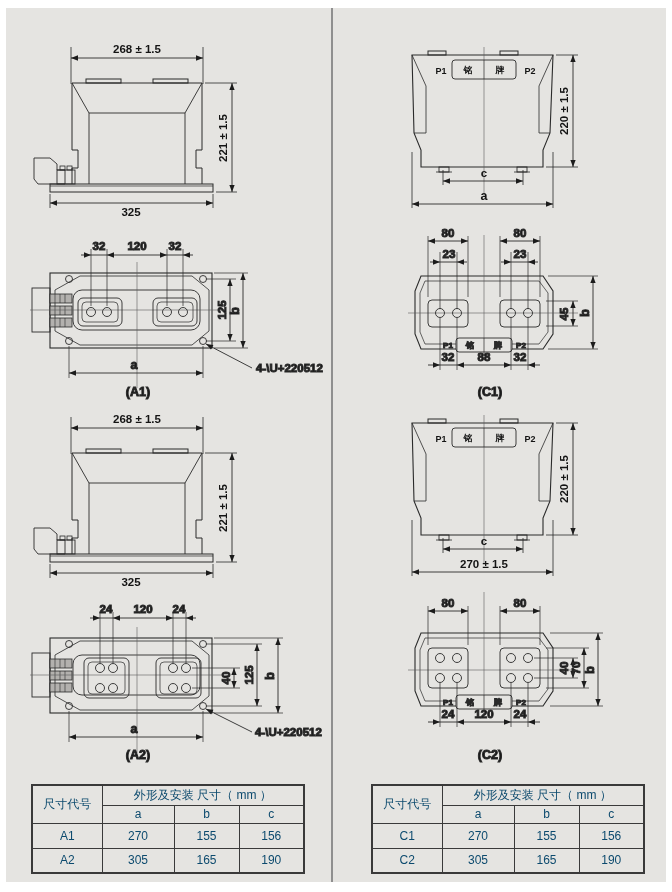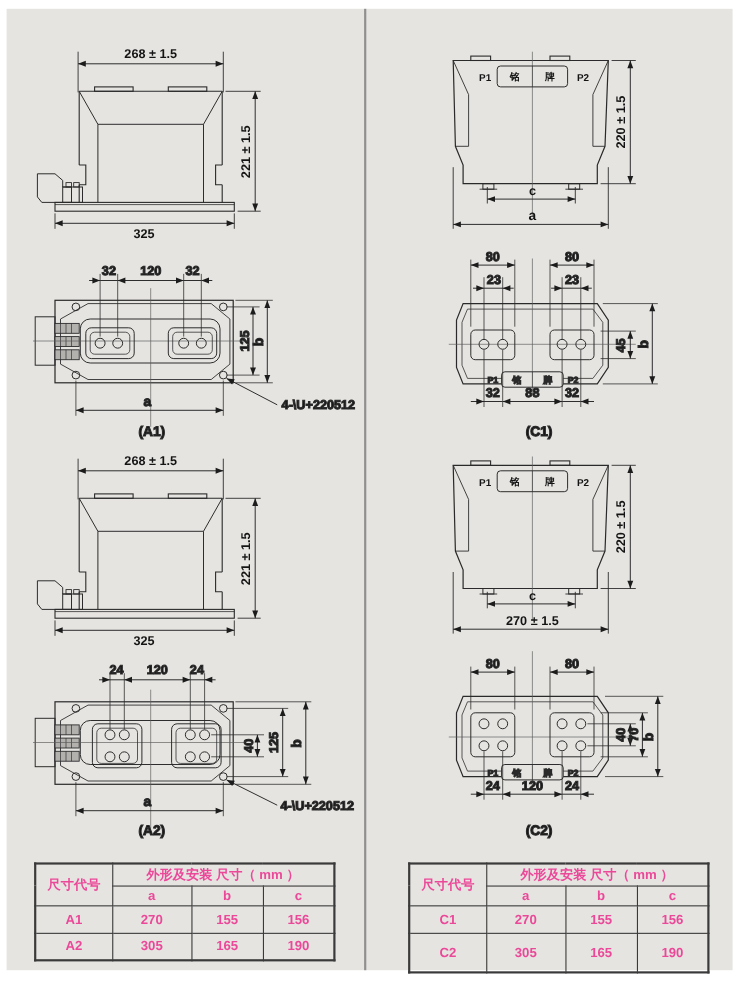--- a/index.html
+++ b/index.html
@@ -3,21 +3,21 @@
 <meta charset="utf-8">
 <style>
   html,body{margin:0;padding:0;background:#ffffff;}
   body{width:672px;height:892px;position:relative;font-family:"Liberation Sans","DejaVu Sans",sans-serif;}
   .panel{position:absolute;left:6px;top:8px;width:660px;height:874px;background:#e5e4e1;}
   .divider{position:absolute;left:331px;top:8px;width:2px;height:874px;background:#8f8f8f;}
   svg{position:absolute;left:0;top:0;}
   svg text{font-family:"Liberation Sans","DejaVu Sans",sans-serif;font-weight:bold;fill:#141414;}
   .t11{font-size:11.5px;} .t12{font-size:12.5px;} .t9{font-size:9px;} .t8{font-size:8px;}
   table.dims{position:absolute;border-collapse:collapse;table-layout:fixed;background:transparent;
-    border:2px solid #3a3a3a;font-size:12px;font-weight:bold;color:#ec4899;}
+    border:2px solid #3a3a3a;font-size:12px;font-weight:normal;color:#0c4a6e;}
   table.dims td{border:1.3px solid #3a3a3a;text-align:center;vertical-align:middle;padding:0;}
 </style>
 </head>
 <body>
 
 <div class="panel"></div>
 <div class="divider"></div>
 
 <svg width="672" height="892" viewBox="0 0 672 892">
   <defs>
@@ -338,20 +338,20 @@
     <td>a</td>
     <td>b</td>
     <td>c</td>
   </tr>
   <tr style="height:25px">
     <td>C1</td>
     <td>270</td>
     <td>155</td>
     <td>156</td>
   </tr>
-  <tr style="height:36px">
+  <tr style="height:25px">
     <td>C2</td>
     <td>305</td>
     <td>165</td>
     <td>190</td>
   </tr>
 </tbody>
   </table>
 
 </body></html>

